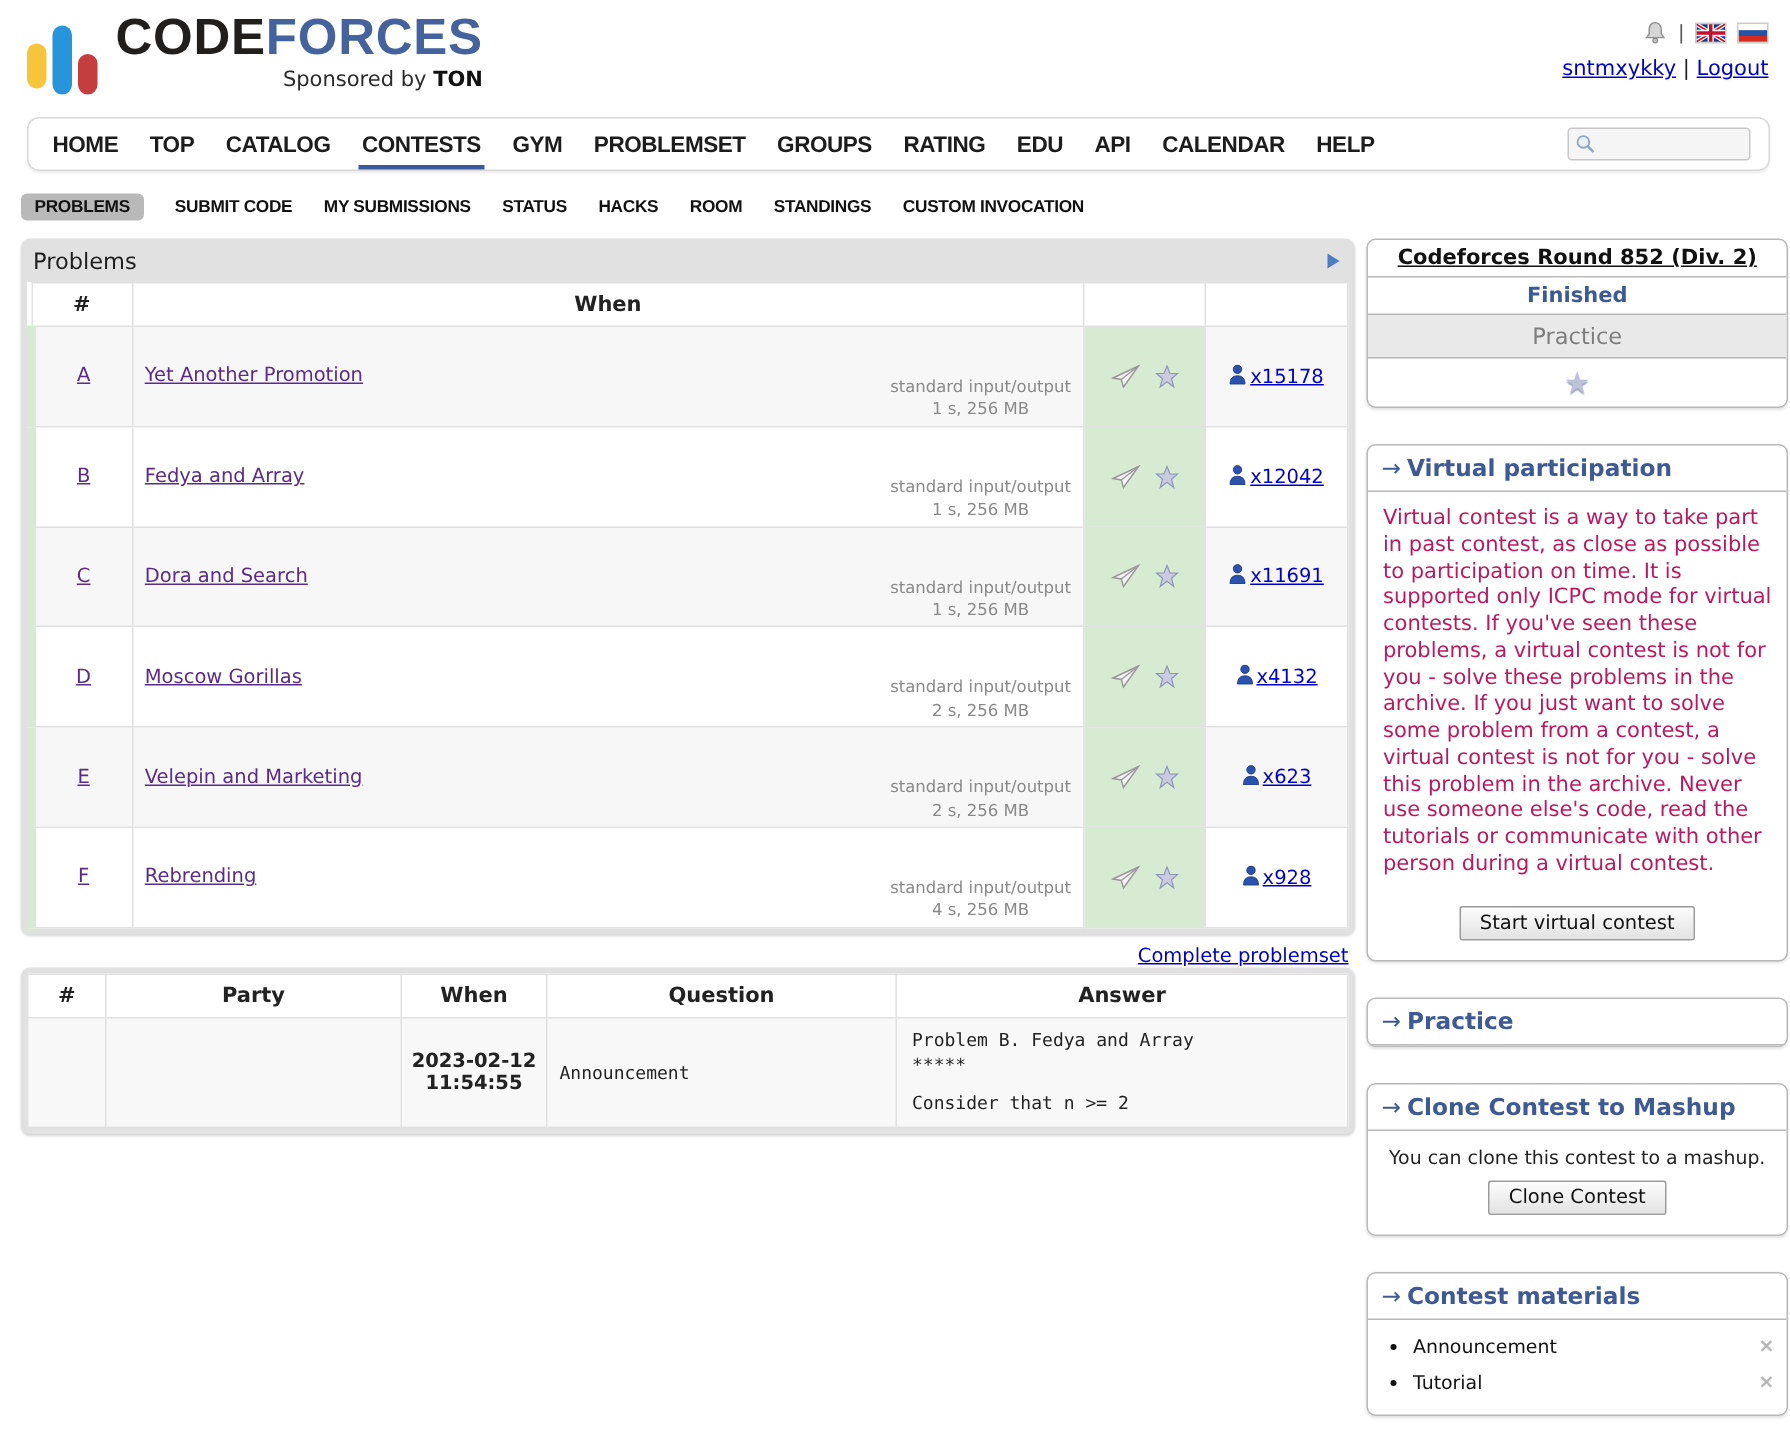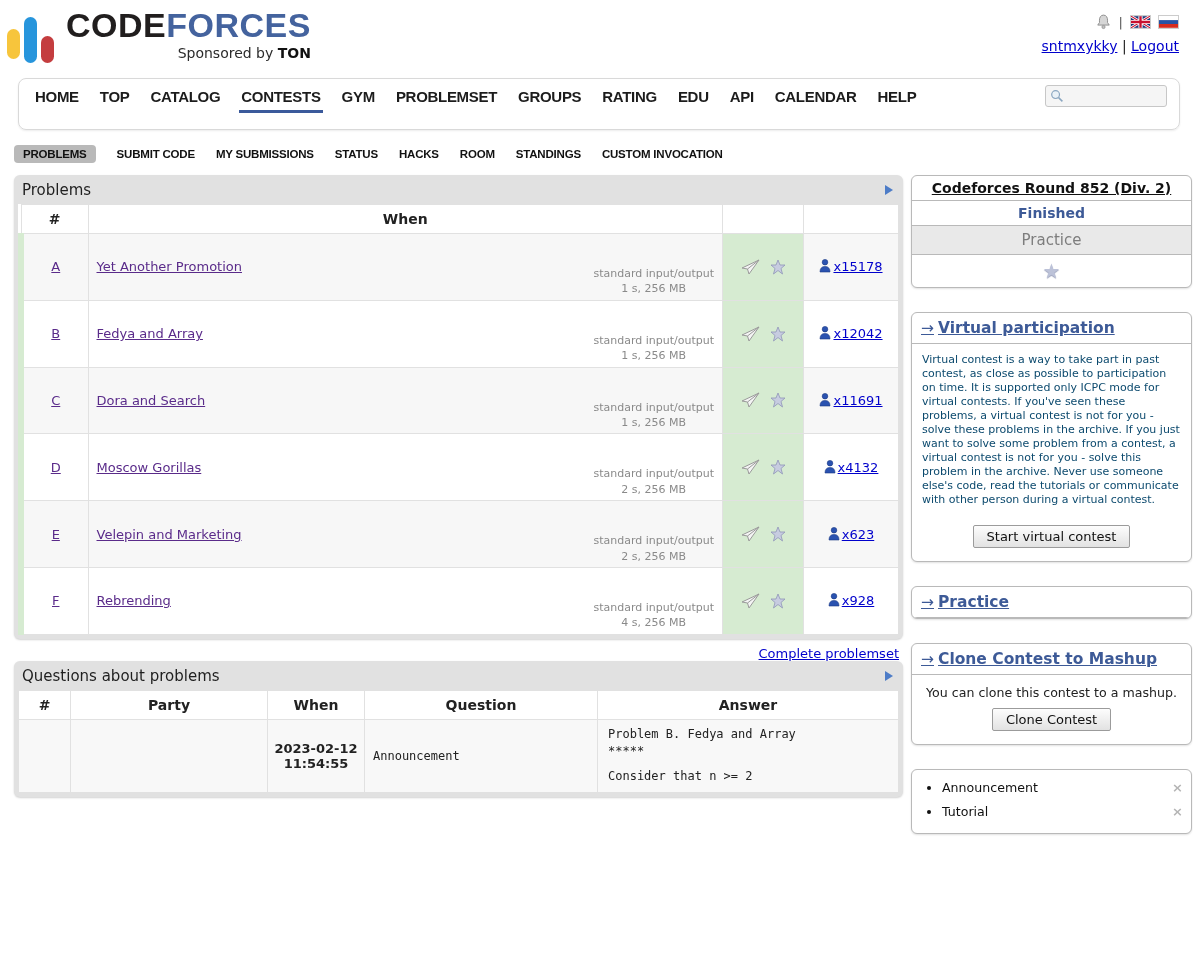--- a/index.html
+++ b/index.html
@@ -2,41 +2,41 @@
 <html><head>
 <meta charset="utf-8">
 <style>
   html,body{margin:0;padding:0;background:#fff;}
   body{width:1193px;height:962px;overflow:hidden;font-family:"DejaVu Sans","Liberation Sans",sans-serif;color:#222;position:relative;}
   a{text-decoration:underline;}
   .lnk{color:#0000cc;}
   .vlnk{color:#5a2b8a;}
 
   
-  .header{display:flex;justify-content:space-between;padding:8px 14px 0 7px;height:64px;}
+  .header{display:flex;justify-content:space-between;padding:8px 14px 0 18px;height:64px;}
   .logo-area{display:flex;align-items:flex-start;}
   .bars{display:flex;align-items:flex-end;height:52px;gap:4px;margin-right:12px;margin-top:4px;}
   .bar{width:13px;border-radius:7px;}
   .bar.y{height:30px;background:#f7c53c;margin-bottom:5px;}
   .bar.b{height:46px;background:#2795dc;margin-bottom:1px;}
   .bar.r{height:27px;background:#c43d3f;margin-bottom:1px;}
   .logo-text{display:flex;flex-direction:column;}
   .logo-main{font-family:"Liberation Sans",sans-serif;font-weight:bold;font-size:34px;line-height:34px;letter-spacing:.5px;}
   .logo-main .code{color:#211e1e;}
   .logo-main .forces{color:#44639e;}
   .logo-sub{font-size:14px;color:#2b2b2b;text-align:right;margin-top:3px;}
   .logo-sub b{color:#111;}
   .header-right{text-align:right;padding-top:4px;font-size:13px;}
   .hr-top{display:flex;justify-content:flex-end;align-items:center;gap:7px;height:20px;}
   .sep{color:#555;}
   .flag{width:19px;height:12px;display:inline-block;vertical-align:middle;border:0.5px solid #ccc;}
   .hr-bottom{margin-top:6px;font-size:14px;}
 
   
-  .navbar{margin:6px 13px 0 18px;border:1px solid #d9d9d9;border-radius:8px;height:34px;display:flex;align-items:center;padding:0 12px 16px 16px;box-shadow:0 1px 2px rgba(0,0,0,.08);}
+  .navbar{margin:6px 13px 0 18px;border:1px solid #d9d9d9;border-radius:8px;height:34px;display:flex;align-items:center;padding:0 12px 0 16px;box-shadow:0 1px 2px rgba(0,0,0,.08);}
   .nav-item{font-family:"Liberation Sans",sans-serif;font-weight:bold;font-size:15px;letter-spacing:-.3px;color:#1c1c1c;text-decoration:none;margin-right:21px;position:relative;padding:7px 0;}
   .nav-item.active::after{content:"";position:absolute;left:-2px;right:-2px;bottom:-1px;height:3px;background:#3b5a9b;}
   .nav-search{margin-left:auto;width:112px;height:20px;background:#f5f5f5;border:1px solid #c7c7c7;border-radius:3px;display:flex;align-items:center;padding:0 4px;}
   .nav-search input{border:0;background:transparent;outline:none;width:84px;font-size:12px;margin-left:3px;}
 
   
   .subnav{margin:15px 0 0 14px;display:flex;align-items:center;gap:21px;}
   .subnav a{font-family:"Liberation Sans",sans-serif;font-weight:bold;font-size:11.5px;letter-spacing:-.2px;color:#111;text-decoration:none;}
   .subnav a.active{background:#b9b9b9;border-radius:4px;padding:3px 9px;}
 
@@ -83,23 +83,23 @@
   .sbox{border:1px solid #b9b9b9;border-radius:6px;margin-bottom:24px;background:#fff;box-shadow:0 1px 2px rgba(0,0,0,.12);overflow:hidden;}
   .contest-box{text-align:center;font-size:14px;}
   .cb-row{padding:4px 4px;border-bottom:1px solid #b9b9b9;}
   .cb-row:last-child{border-bottom:0;}
   .cb-title a{font-weight:bold;color:#111;}
   .cb-finished{font-weight:bold;color:#3d5a97;}
   .cb-practice{background:#e9e9e9;color:#7d7d7d;font-size:15px;padding:5px 4px;}
   .cb-star{padding:4px;font-size:20px;color:#bcc2d8;line-height:24px;}
   .cb-star span{cursor:pointer;text-shadow:0 1px 1px #9aa0ba;}
 
-  .sb-caption{padding:6px 9px;border-bottom:1px solid #b9b9b9;font-weight:bold;font-size:15.5px;color:#3d5a97;text-decoration:underline;}
+  .sb-caption{padding:6px 9px;border-bottom:1px solid #b9b9b9;font-weight:bold;font-size:15.5px;color:#3d5a97;}
   .sb-caption .arr{font-weight:normal;margin-right:4px;}
-  .sb-body{padding:9px 10px 12px 10px;font-size:11px;line-height:1.27;color:#0c4a6e;}
+  .sb-body{padding:9px 10px 12px 10px;font-size:14px;line-height:1.27;color:#be185d;}
   .sb-btnrow{text-align:center;padding:6px 0 13px 0;}
   button.cf-btn{font-family:"DejaVu Sans","Liberation Sans",sans-serif;font-size:13px;color:#111;padding:3px 13px;border:1px solid #9b9b9b;border-radius:2px;background:linear-gradient(#fdfdfd,#e2e2e2);cursor:pointer;}
   .clone-text{text-align:center;padding:10px 6px 2px 6px;font-size:12.6px;}
   .materials ul{margin:10px 0 14px 0;padding-left:30px;}
   .materials li{margin:9px 0;font-size:12.6px;color:#111;}
   .mat-row{display:flex;align-items:center;}
   .mat-row .mlabel{color:#111;text-decoration:none;}
   .mclose{margin-left:auto;margin-right:8px;color:#b5b5b5;font-size:13px;font-weight:bold;cursor:pointer;}
 </style>
 </head>
@@ -377,24 +377,20 @@
             </td>
           </tr>
         </tbody>
       </table>
     </div>
 
     <div class="below-link"><a href="#" class="lnk">Complete problemset</a></div>
 
 
     <div class="datatable">
-      <div class="dt-caption">
-        <span>Questions about problems</span>
-        <span class="tri"></span>
-      </div>
       <table class="dt q-table">
         <thead>
           <tr>
             <th style="width:43px">#</th>
             <th style="width:188px">Party</th>
             <th style="width:88px">When</th>
             <th style="width:216px">Question</th>
             <th>Answer</th>
           </tr>
         </thead>
@@ -438,20 +434,21 @@
       <div class="sb-caption"><span class="arr">→</span><span>Practice</span></div>
     </div>
 
     <div class="sbox">
       <div class="sb-caption"><span class="arr">→</span><span>Clone Contest to Mashup</span></div>
       <div class="clone-text">You can clone this contest to a mashup.</div>
       <div class="sb-btnrow"><button class="cf-btn">Clone Contest</button></div>
     </div>
 
     <div class="sbox materials">
+      <div class="sb-caption"><span class="arr">→</span><span>Contest materials</span></div>
       <ul>
         <li>
             <div class="mat-row">
               <a href="#" class="mlabel">Announcement</a>
               <span class="mclose">×</span>
             </div>
           </li>
         <li>
             <div class="mat-row">
               <a href="#" class="mlabel">Tutorial</a>

